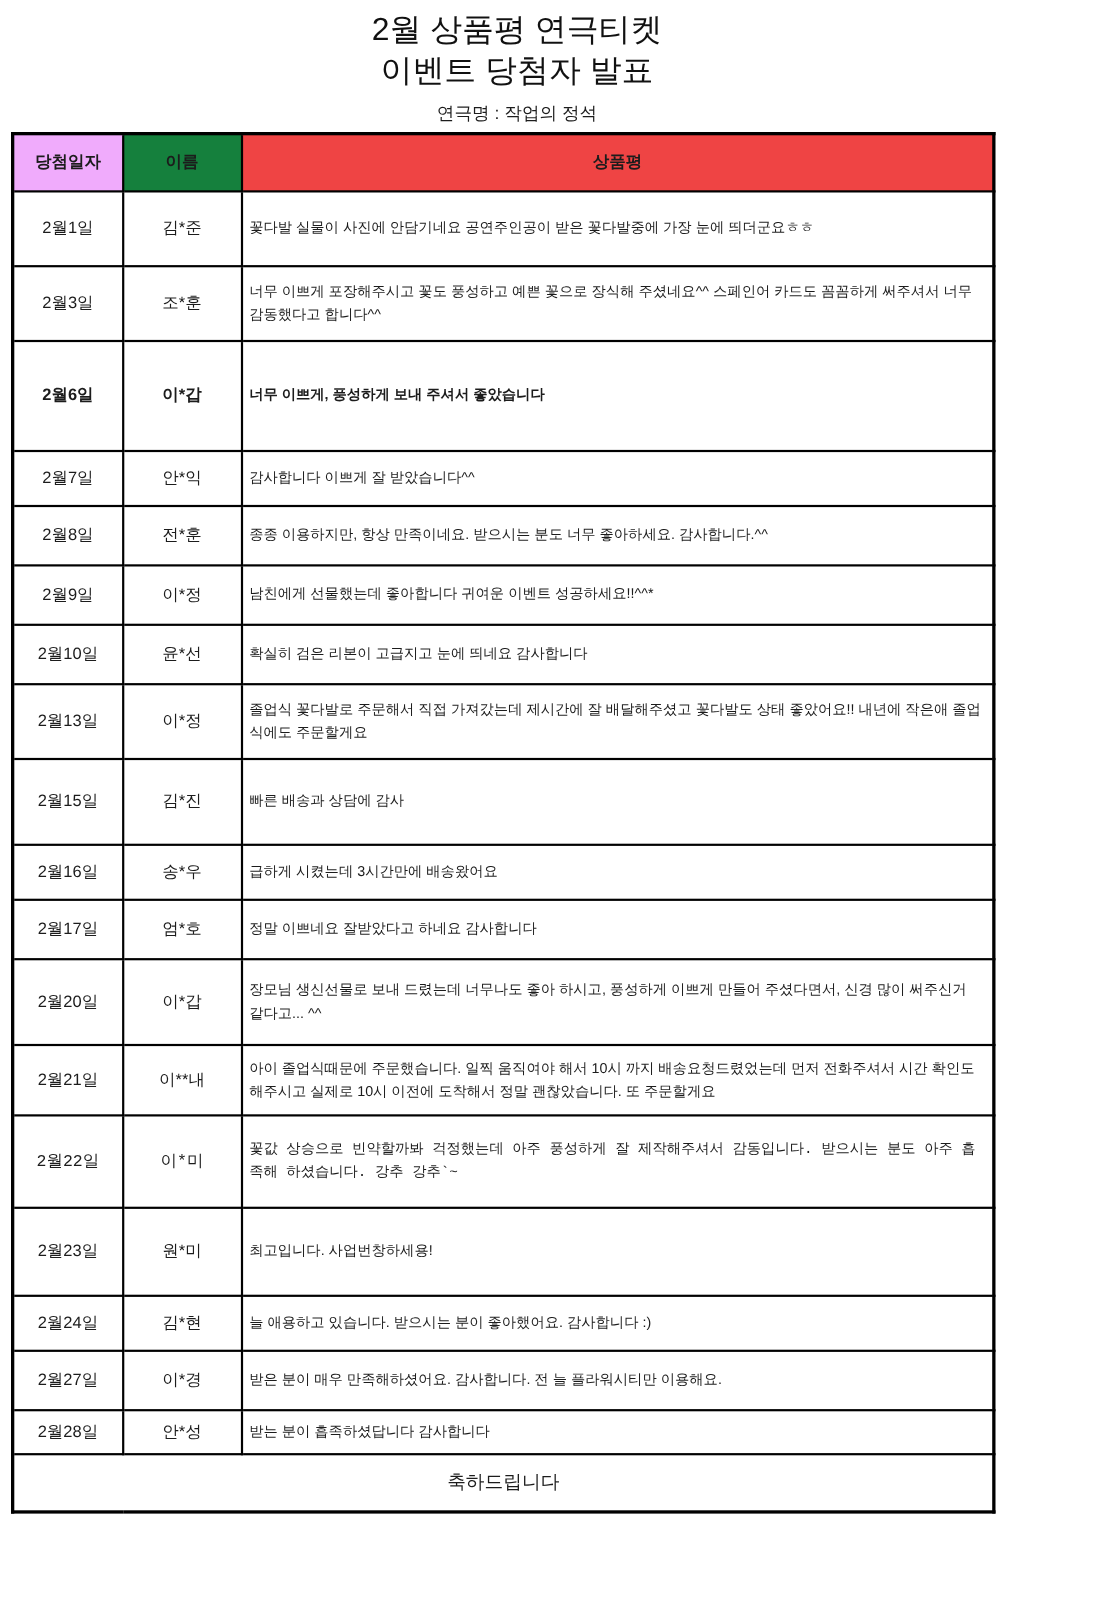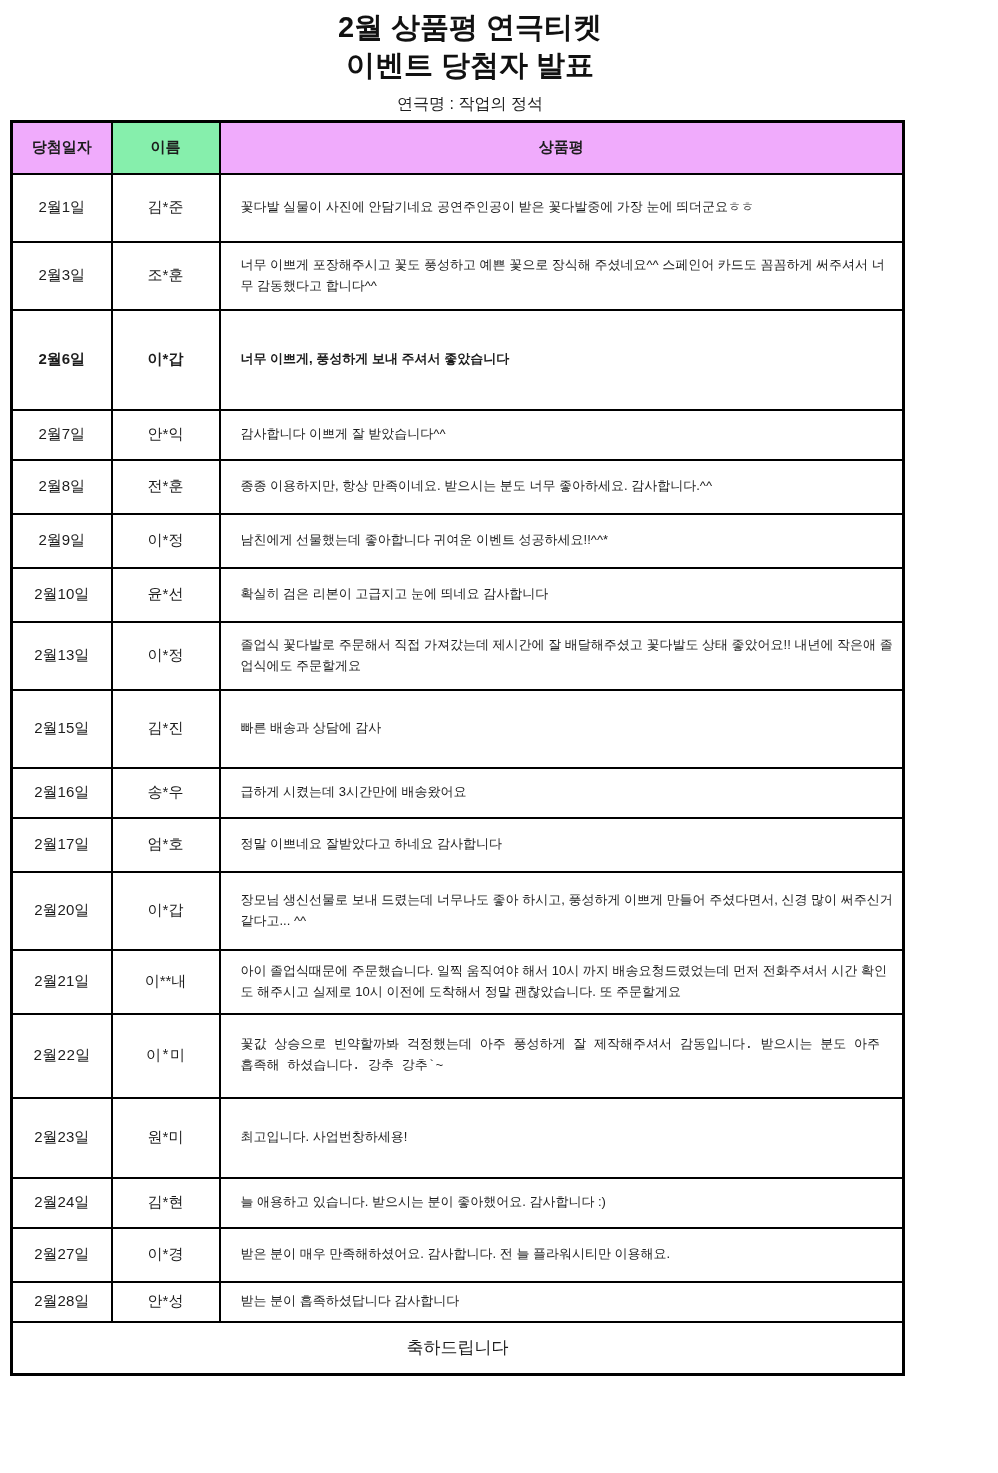--- a/index.html
+++ b/index.html
@@ -5,21 +5,21 @@
   html, body { margin: 0; padding: 0; background: #ffffff; }
   body {
     width: 998px; height: 1473px;
     font-family: "Liberation Sans", "DejaVu Sans", sans-serif;
     color: #1c1c1c;
   }
   .page { position: relative; width: 998px; height: 1473px; overflow: hidden; }
 
   .titles { width: 940px; text-align: center; padding-top: 8px; }
   .title-line {
-    font-size: 29px; font-weight: 700; line-height: 38px;
+    font-size: 29px; font-weight: 400; line-height: 38px;
     color: #111111; letter-spacing: 0px;
   }
   .subtitle { margin-top: 10px; font-size: 16px; line-height: 20px; color: #1c1c1c; }
 
   table.winners {
     margin: 6px 0 0 10px;
     width: 892px;
     border-collapse: collapse;
     table-layout: fixed;
     border: 3px solid #000;
@@ -27,21 +27,21 @@
   col.col-date { width: 100px; }
   col.col-name { width: 108px; }
   col.col-review { width: 684px; }
 
   th, td { border: 2px solid #000; vertical-align: middle; }
 
   thead tr { height: 52px; }
   th { font-size: 15px; font-weight: 700; text-align: center; padding: 2px 4px; }
 
   td.c-date, td.c-name { text-align: center; font-size: 15px; padding: 2px 4px; }
-  td.c-review { text-align: left; font-size: 13px; line-height: 1.55; padding: 4px 8px 4px 20px; }
+  td.c-review { text-align: left; font-size: 13px; line-height: 1.55; padding: 4px 8px 4px 6px; }
 
   tbody tr:nth-child(1)  { height: 68px; }
   tbody tr:nth-child(2)  { height: 68px; }
   tbody tr:nth-child(3)  { height: 100px; font-weight: bold; }
   tbody tr:nth-child(4)  { height: 50px; }
   tbody tr:nth-child(5)  { height: 54px; }
   tbody tr:nth-child(6)  { height: 54px; }
   tbody tr:nth-child(7)  { height: 54px; }
   tbody tr:nth-child(8)  { height: 68px; }
   tbody tr:nth-child(9)  { height: 78px; }
@@ -72,22 +72,22 @@
 
   <table class="winners">
     <colgroup>
       <col class="col-date">
       <col class="col-name">
       <col class="col-review">
     </colgroup>
     <thead>
       <tr>
         <th style="background: #f0abfc;">당첨일자</th>
-        <th style="background: #86efac;">이름</th>
-        <th style="background: #f0abfc;">상품평</th>
+        <th style="background: #15803d;">이름</th>
+        <th style="background: #ef4444;">상품평</th>
       </tr>
     </thead>
     <tbody>
       <tr>
         <td class="c-date">2월1일</td>
         <td class="c-name">김*준</td>
         <td class="c-review">꽃다발 실물이 사진에 안담기네요 공연주인공이 받은 꽃다발중에 가장 눈에 띄더군요ㅎㅎ</td>
       </tr>
       <tr>
         <td class="c-date">2월3일</td>

